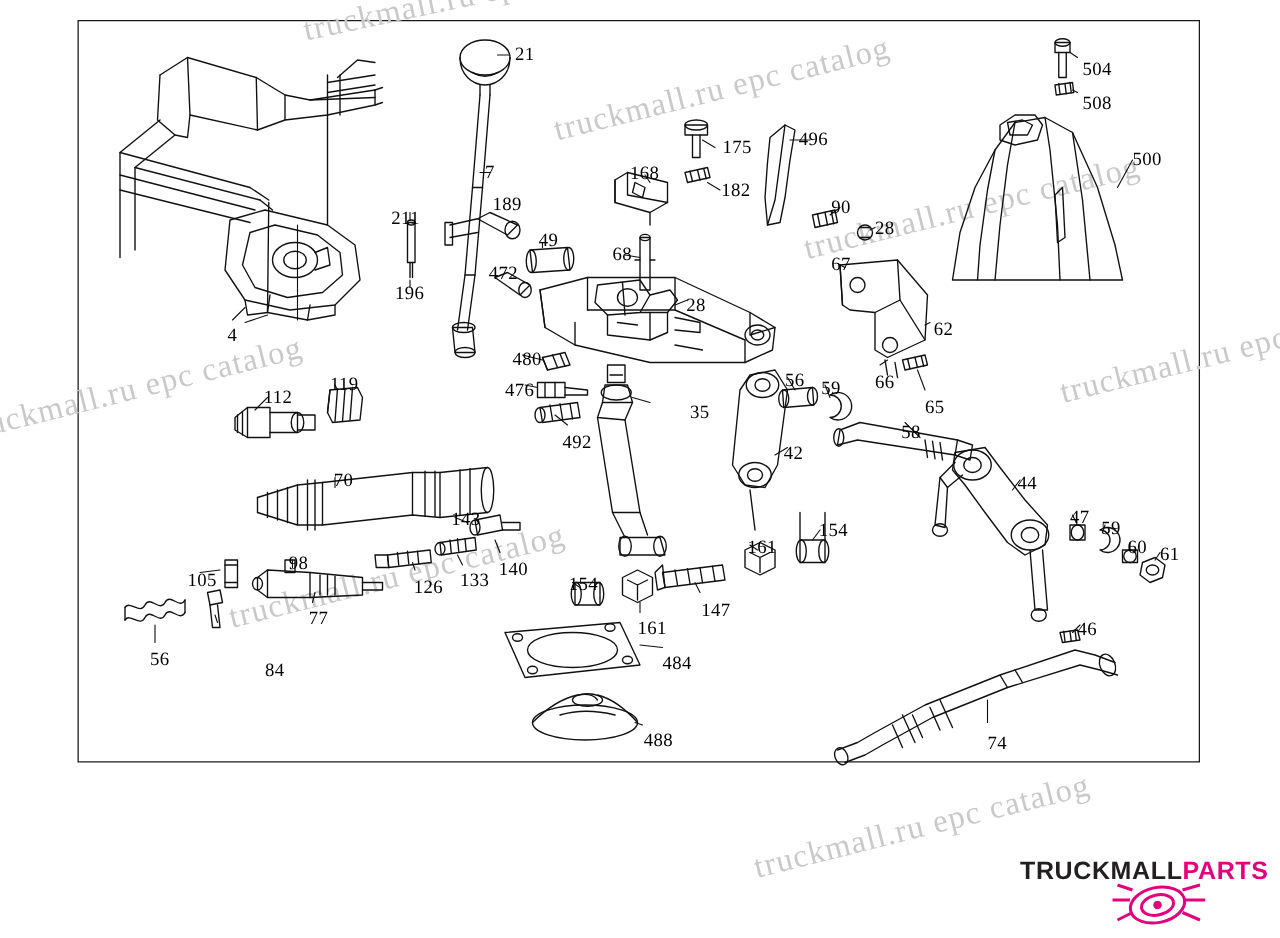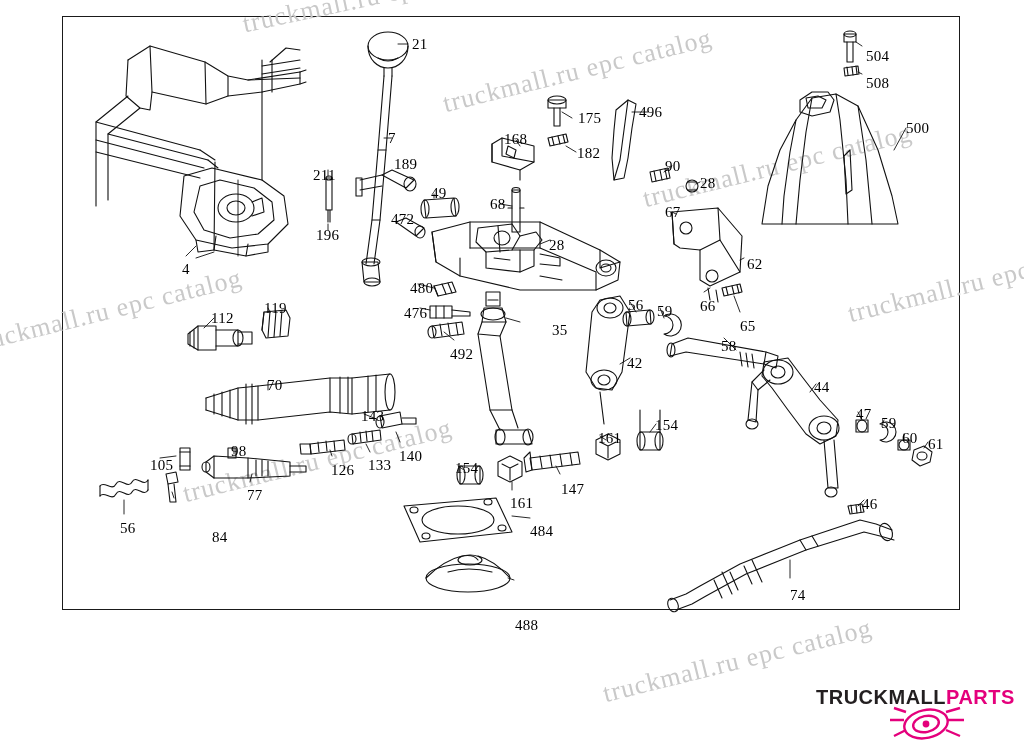--- a/index.html
+++ b/index.html
@@ -443,21 +443,21 @@
       <div class="lbl" style="left: 331px; top: 462px;">126</div>
       <div class="lbl" style="left: 455px; top: 460px;">154</div>
       <div class="lbl" style="left: 150px; top: 457px;">105</div>
       <div class="lbl" style="left: 561px; top: 481px;">147</div>
       <div class="lbl" style="left: 510px; top: 495px;">161</div>
       <div class="lbl" style="left: 247px; top: 487px;">77</div>
       <div class="lbl" style="left: 172px; top: 529px; margin-left: 40px;">84</div>
       <div class="lbl" style="left: 862px; top: 496px;">46</div>
       <div class="lbl" style="left: 120px; top: 520px;">56</div>
       <div class="lbl" style="left: 530px; top: 523px;">484</div>
-      <div class="lbl" style="left: 515px; top: 585px; margin-top: 32px;">488</div>
+      <div class="lbl" style="left: 515px; top: 585px;">488</div>
       <div class="lbl" style="left: 790px; top: 587px;">74</div>
     </div>
 
   <div class="brand">
     <span class="t1">TRUCKMALL</span><span class="t2">PARTS</span>
   </div>
   <svg class="logo" viewBox="0 0 96 46">
     <g fill="none" stroke="#e4007c" stroke-width="2.4">
       <ellipse cx="46" cy="24" rx="22" ry="14" transform="rotate(-12 46 24)"></ellipse>
       <ellipse cx="46" cy="24" rx="13" ry="8" transform="rotate(-12 46 24)"></ellipse>

